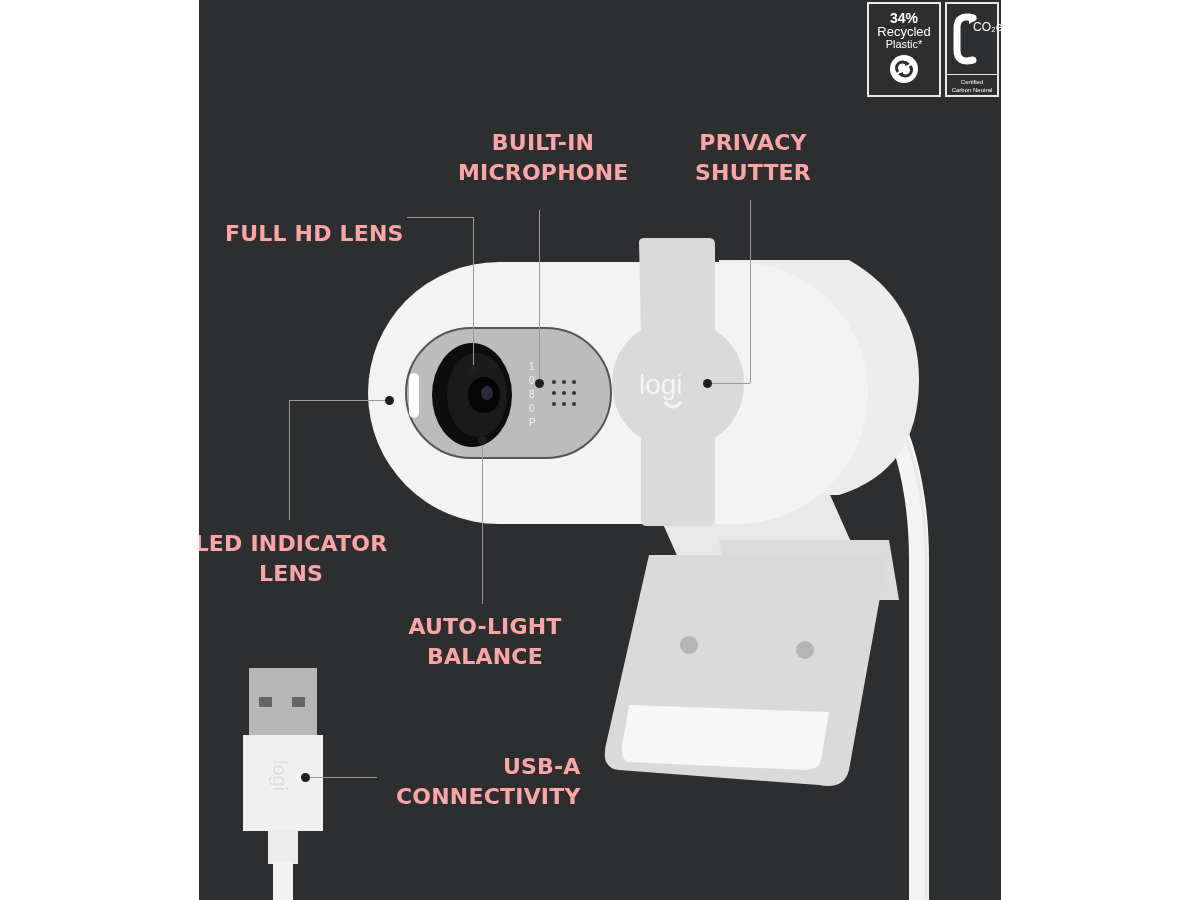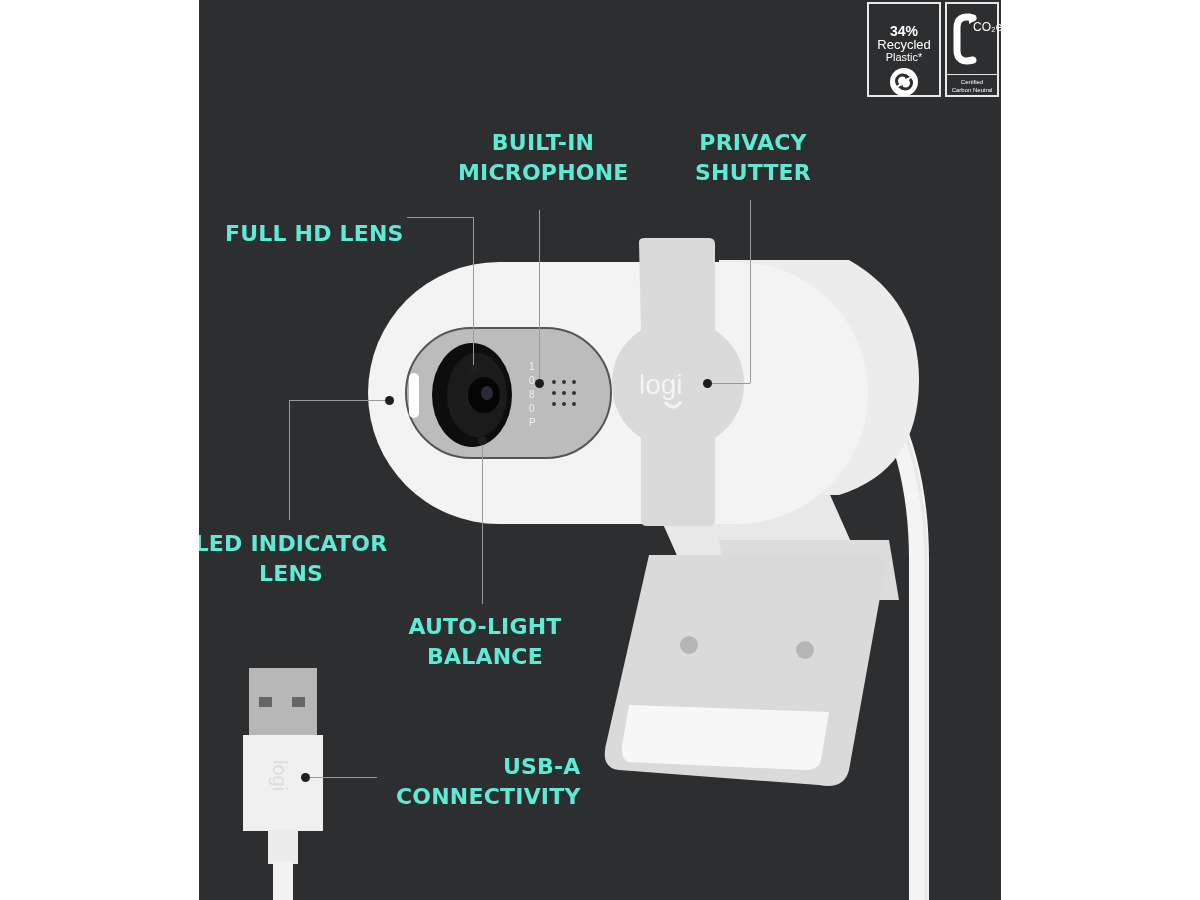--- a/index.html
+++ b/index.html
@@ -1,30 +1,30 @@
 <!DOCTYPE html>
 <html><head>
 <meta charset="utf-8">
 <style>
   html, body { margin:0; padding:0; }
   body { width:1200px; height:900px; background:#ffffff; position:relative; overflow:hidden; font-family:"Liberation Sans", sans-serif; }
   .panel { position:absolute; left:199px; top:0; width:802px; height:900px; background:#2d2e30; overflow:hidden; }
-  .label { position:absolute; color:#5eead4; font-family:"DejaVu Sans", sans-serif; font-weight:bold; font-size:22px; line-height:30px; text-align:center; letter-spacing:0.2px; white-space:nowrap; }
+  .label { position:absolute; color:#fca5a5; font-family:"DejaVu Sans", sans-serif; font-weight:bold; font-size:22px; line-height:30px; text-align:center; letter-spacing:0.2px; white-space:nowrap; }
   .line { position:absolute; background:#9a9a9a; }
   .dot { position:absolute; width:9px; height:9px; border-radius:50%; background:#1e1e1e; }
   .badge { position:absolute; border:2px solid #e8e8e8; box-sizing:border-box; color:#ffffff; text-align:center; }
   svg { display:block; }
 </style>
 </head>
 <body>
 
 <div class="panel">
 
   <div class="badge" style="left:668px; top:2px; width:74px; height:95px;">
-    <div style="font-size:14px; font-weight:bold; margin-top:20px; line-height:15px;">34%</div>
+    <div style="font-size:14px; font-weight:bold; margin-top:7px; line-height:15px;">34%</div>
     <div style="font-size:13px; line-height:12px;">Recycled</div>
     <div style="font-size:11px; line-height:12px;">Plastic*</div>
     <div style="margin:4px auto 0; width:30px; height:30px;">
       <svg width="30" height="30" viewBox="0 0 30 30">
         <circle cx="15" cy="15" r="14" fill="#ffffff"></circle>
         <path d="M9 18 a6 6 0 0 1 9 -8" stroke="#2d2e30" stroke-width="3" fill="none"></path>
         <path d="M21 12 a6 6 0 0 1 -9 8" stroke="#2d2e30" stroke-width="3" fill="none"></path>
         <polygon points="17,7 21,10 16,12" fill="#2d2e30"></polygon>
         <polygon points="13,23 9,20 14,18" fill="#2d2e30"></polygon>
       </svg>

